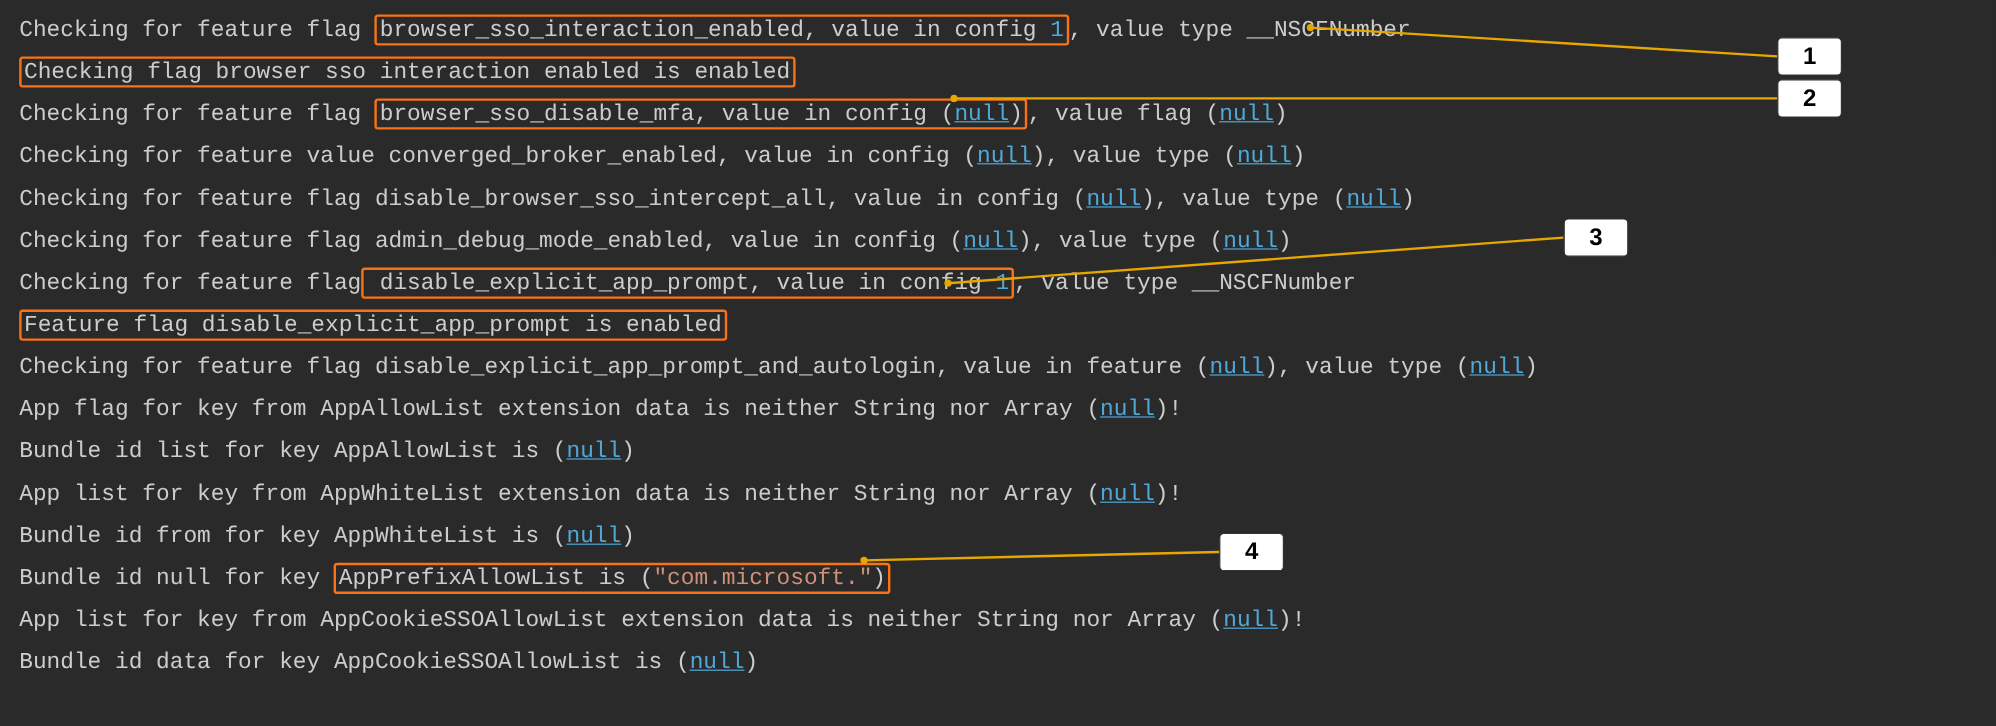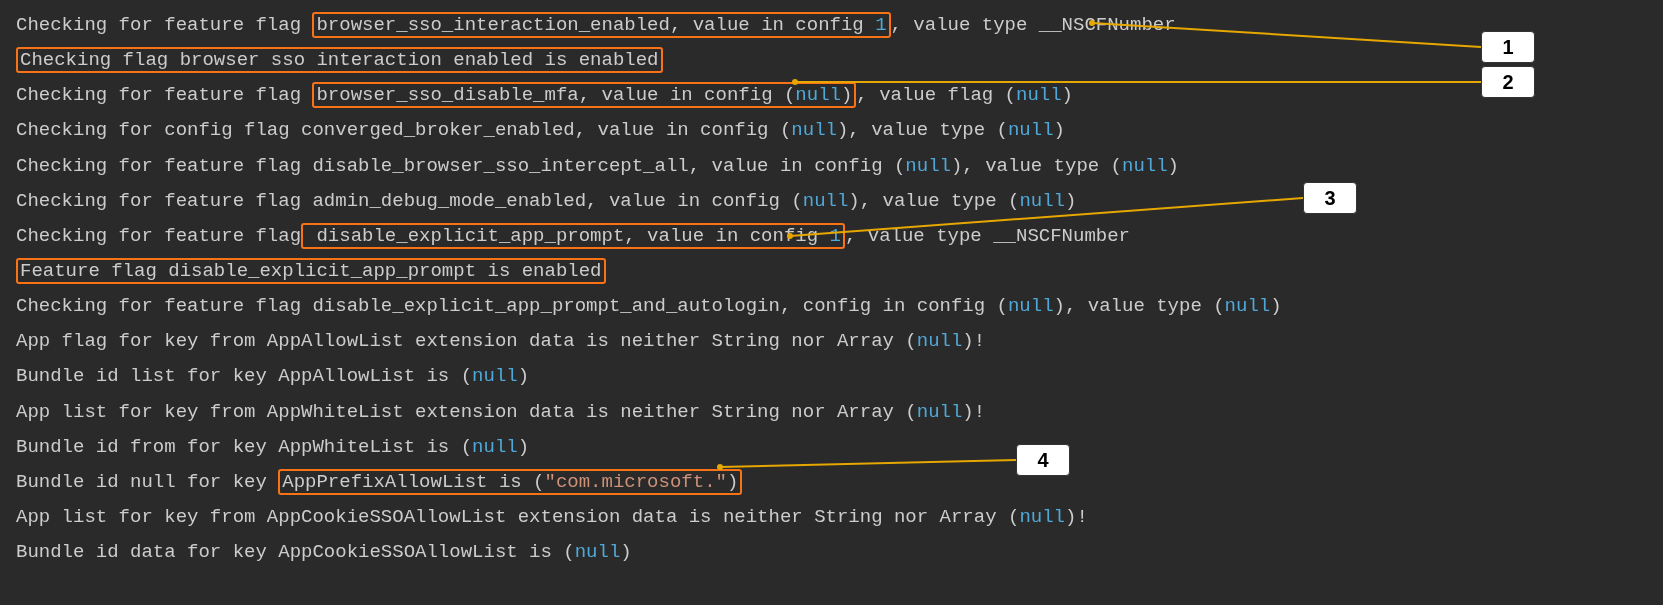--- a/index.html
+++ b/index.html
@@ -18,21 +18,21 @@
     .log-line {
       white-space: pre;
       position: relative;
     }
     .highlight-box {
       border: 2px solid #f97316;
       border-radius: 3px;
       padding: 0 2px;
       display: inline;
     }
-    .null-val { color: #4fa8d8; }
+    .null-val { color: #4fa8d8; text-decoration: underline; }
     .num-val { color: #4fa8d8; }
     .str-val { color: #ce9178; }
     .callout {
       position: absolute;
       background: #ffffff;
       color: #000000;
       border: 1px solid #333;
       border-radius: 4px;
       font-weight: bold;
       font-size: 20px;
@@ -80,31 +80,31 @@
 <div class="callout" style="top:444px; left:1016px;">
     <span>4</span>
   </div>
 
 <div class="log-line"><span>Checking for feature flag </span><span class="highlight-box"><span>browser_sso_interaction_enabled, value in config </span><span class="num-val">1</span></span><span>, value type __NSCFNumber</span></div>
 
 <div class="log-line"><span class="highlight-box">Checking flag browser sso interaction enabled is enabled</span></div>
 
 <div class="log-line"><span>Checking for feature flag </span><span class="highlight-box"><span>browser_sso_disable_mfa, value in config (</span><span class="null-val">null</span><span>)</span></span><span>, value flag (</span><span class="null-val">null</span><span>)</span></div>
 
-<div class="log-line"><span>Checking for config flag converged_broker_enabled, value in config (</span><span class="null-val">null</span><span>), value type (</span><span class="null-val">null</span><span>)</span></div>
+<div class="log-line"><span>Checking for feature value converged_broker_enabled, value in config (</span><span class="null-val">null</span><span>), value type (</span><span class="null-val">null</span><span>)</span></div>
 
 <div class="log-line"><span>Checking for feature flag disable_browser_sso_intercept_all, value in config (</span><span class="null-val">null</span><span>), value type (</span><span class="null-val">null</span><span>)</span></div>
 
 <div class="log-line"><span>Checking for feature flag admin_debug_mode_enabled, value in config (</span><span class="null-val">null</span><span>), value type (</span><span class="null-val">null</span><span>)</span></div>
 
 <div class="log-line"><span>Checking for feature flag</span><span class="highlight-box"><span> disable_explicit_app_prompt, value in config </span><span class="num-val">1</span></span><span>, value type __NSCFNumber</span></div>
 
 <div class="log-line"><span class="highlight-box">Feature flag disable_explicit_app_prompt is enabled</span></div>
 
-<div class="log-line"><span>Checking for feature flag disable_explicit_app_prompt_and_autologin, config in config (</span><span class="null-val">null</span><span>), value type (</span><span class="null-val">null</span><span>)</span></div>
+<div class="log-line"><span>Checking for feature flag disable_explicit_app_prompt_and_autologin, value in feature (</span><span class="null-val">null</span><span>), value type (</span><span class="null-val">null</span><span>)</span></div>
 
 <div class="log-line"><span>App flag for key from AppAllowList extension data is neither String nor Array (</span><span class="null-val">null</span><span>)!</span></div>
 
 <div class="log-line"><span>Bundle id list for key AppAllowList is (</span><span class="null-val">null</span><span>)</span></div>
 
 <div class="log-line"><span>App list for key from AppWhiteList extension data is neither String nor Array (</span><span class="null-val">null</span><span>)!</span></div>
 
 <div class="log-line"><span>Bundle id from for key AppWhiteList is (</span><span class="null-val">null</span><span>)</span></div>
 
 <div class="log-line"><span>Bundle id null for key </span><span class="highlight-box"><span>AppPrefixAllowList is (</span><span class="str-val">"com.microsoft."</span><span>)</span></span></div>

